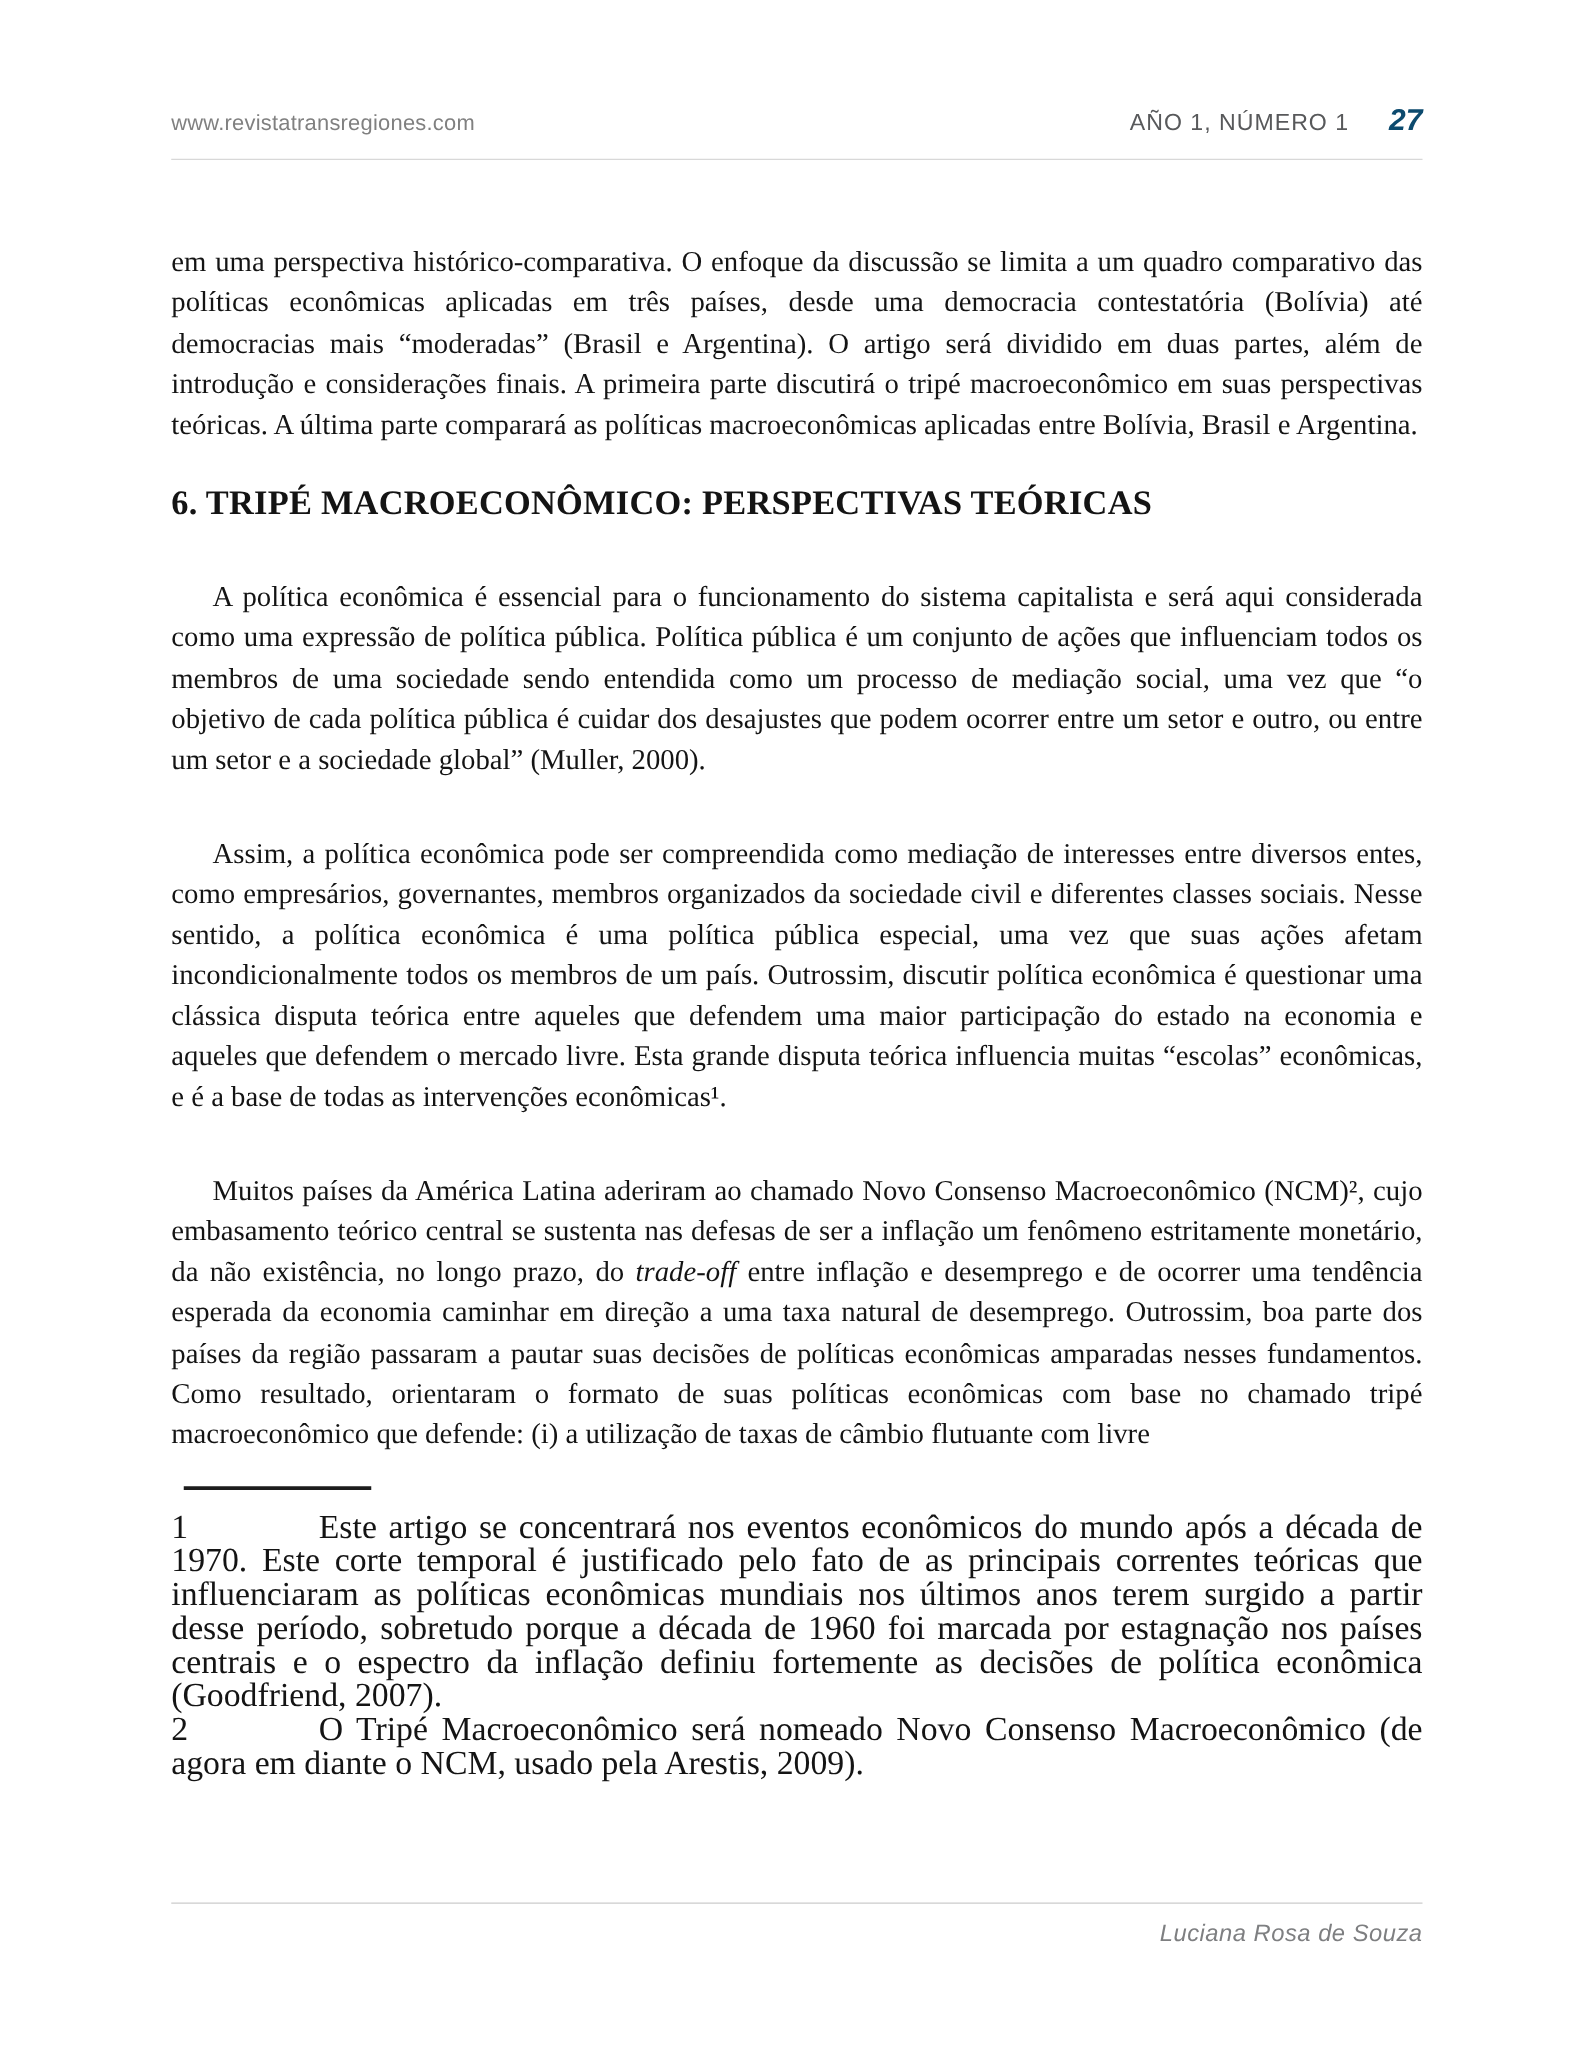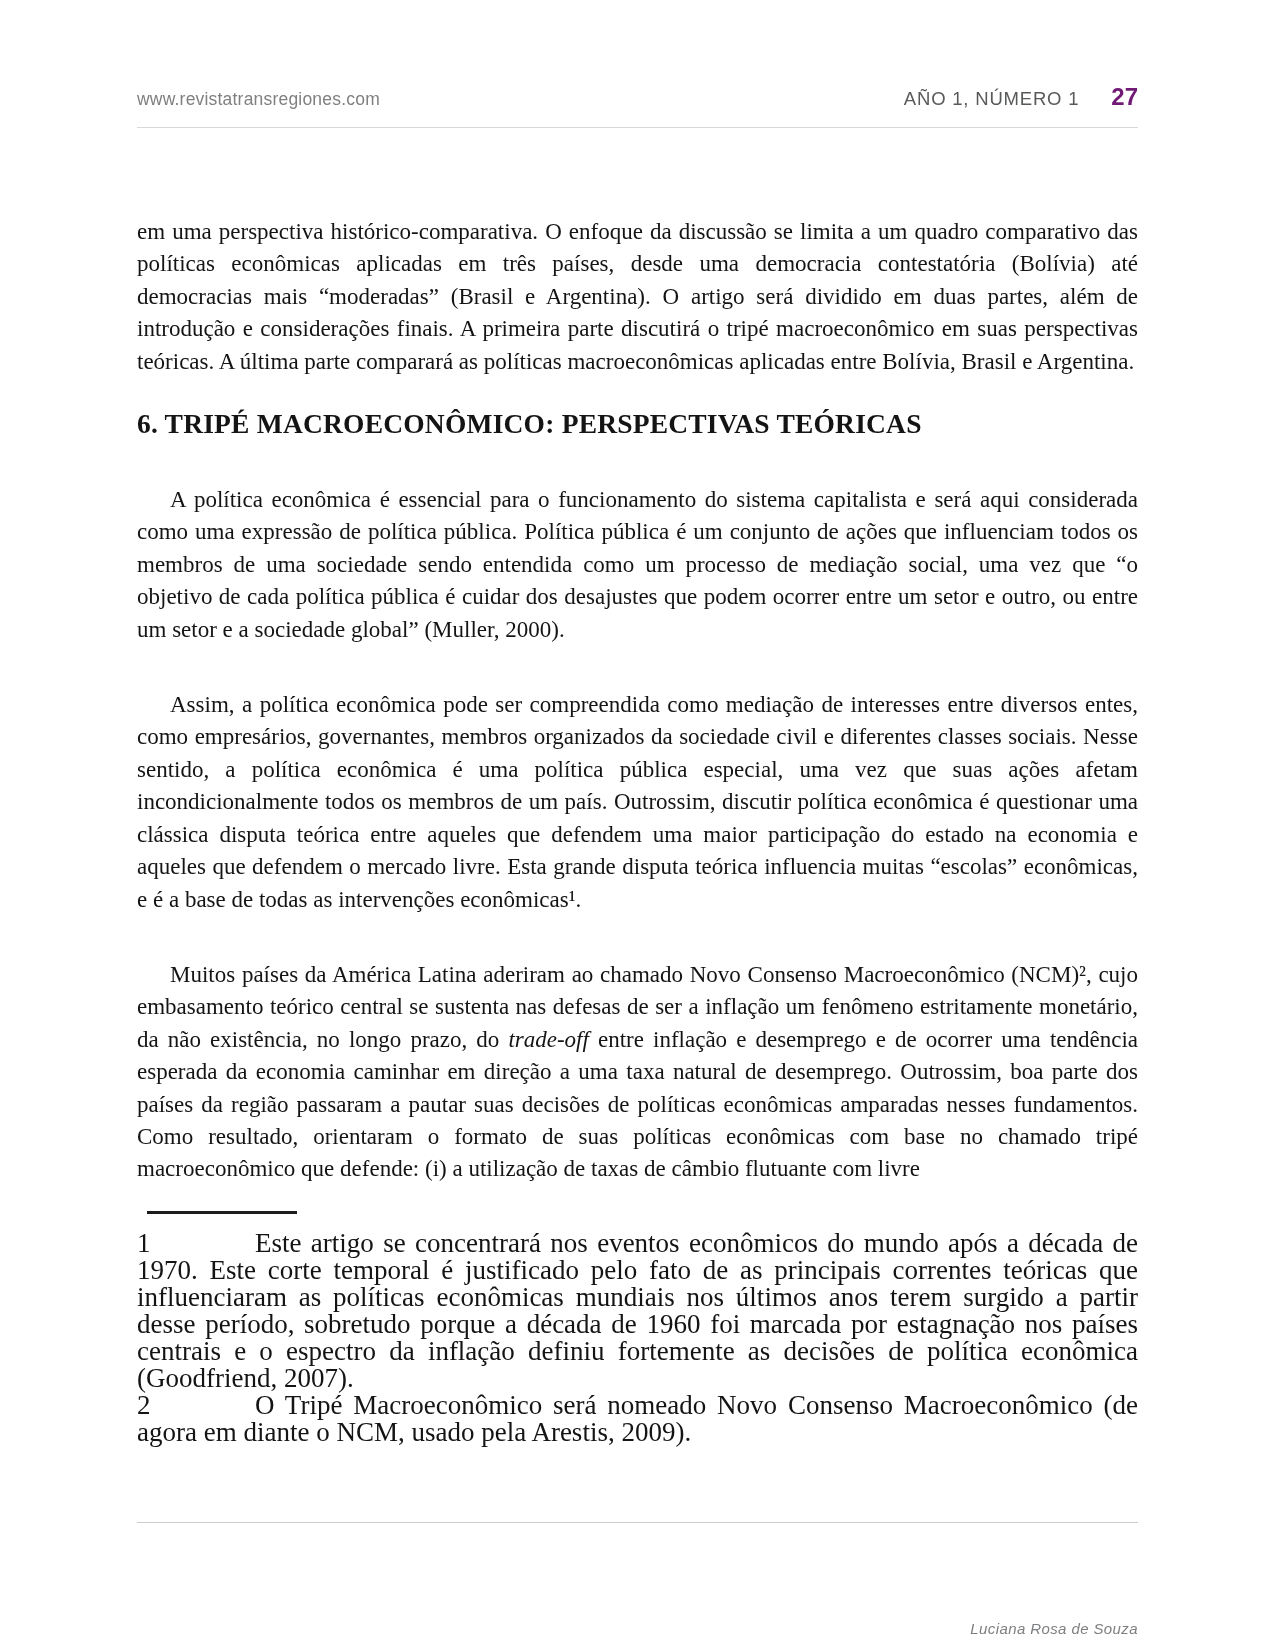--- a/index.html
+++ b/index.html
@@ -47,21 +47,21 @@
     position: absolute;
     top: 127px;
     left: 137px;
     width: 1001px;
     border-top: 1px solid #d8d8d8;
   }
 
   
   .content {
     position: absolute;
-    top: 216px;
+    top: 194px;
     left: 137px;
     width: 1001px;
     color: #141414;
     font-size: 23px;
     line-height: 32.4px;
     text-align: justify;
   }
   .content p { text-align: justify; }
   .body-para { text-indent: 33px; margin-top: 43px; }
   .section-heading {
@@ -95,39 +95,39 @@
   
   .footer-rule {
     position: absolute;
     top: 1522px;
     left: 137px;
     width: 1001px;
     border-top: 1px solid #cccccc;
   }
   .author-name {
     position: absolute;
-    top: 1620px;
+    top: 1537px;
     right: 137px;
     font-family: "Liberation Sans", sans-serif;
     font-style: italic;
-    font-size: 15px;
+    font-size: 19px;
     color: #7e7f81;
     letter-spacing: 0.4px;
   }
 </style>
 </head>
 <body>
 
 <div class="page">
 
   <div class="header">
     <span class="site-url">www.revistatransregiones.com</span>
     <span class="header-right">
       <span class="issue-label">AÑO 1, NÚMERO 1</span>
-      <span class="page-number" style="color: #701a75;">27</span>
+      <span class="page-number" style="color: #0c4a6e; font-style: italic;">27</span>
     </span>
   </div>
   <div class="header-rule"></div>
 
   <div class="content">
 
     <p class="cont-para">em uma perspectiva histórico-comparativa. O enfoque da discussão se limita a um quadro comparativo das  políticas econômicas aplicadas em três países, desde uma democracia contestatória (Bolívia) até democracias mais “moderadas” (Brasil e Argentina). O artigo será dividido em duas partes, além de introdução e considerações finais. A primeira parte discutirá o tripé macroeconômico em suas perspectivas teóricas. A última parte comparará as políticas macroeconômicas aplicadas entre Bolívia, Brasil e Argentina.</p>
 
     <h2 class="section-heading">6. TRIPÉ MACROECONÔMICO: PERSPECTIVAS TEÓRICAS</h2>
 

